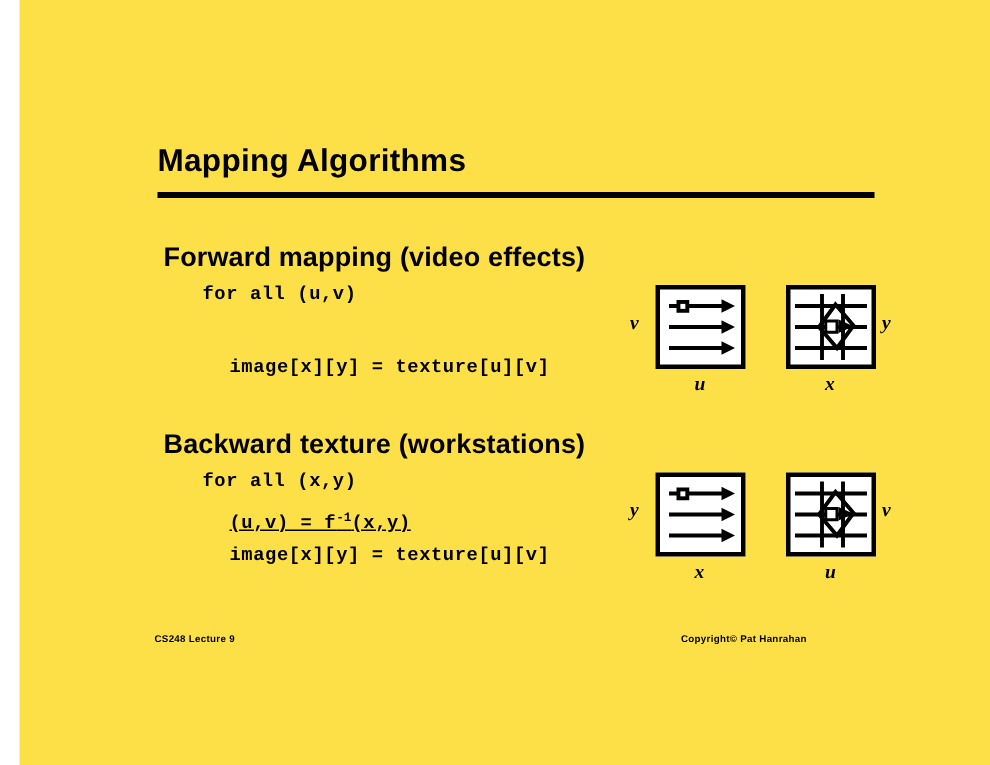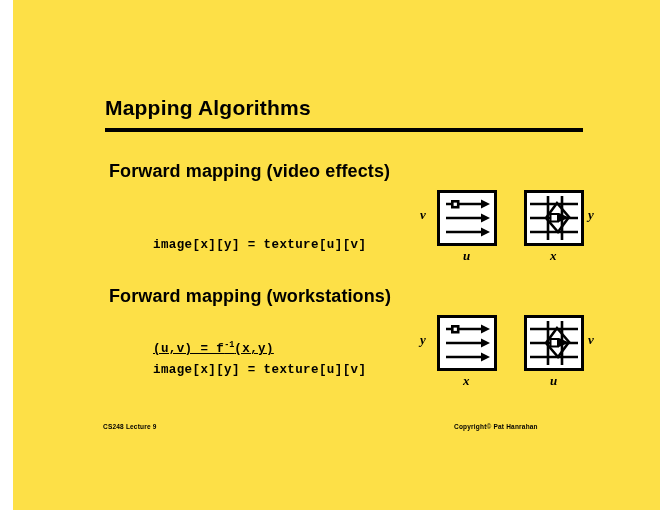--- a/index.html
+++ b/index.html
@@ -138,20 +138,21 @@
 </head>
 <body>
 
 <div class="slide">
 
   <div class="slide-title">Mapping Algorithms</div>
   <div class="title-rule"></div>
 
   <div class="section-heading" id="heading-forward">Forward mapping (video effects)</div>
 
+  <div class="code-line" id="fwd-code-0">for all (u,v)</div>
   <div class="code-line" id="fwd-code-2">image[x][y] = texture[u][v]</div>
 
   <div class="figure-group" id="figures-forward">
 
     <div class="fig fig-left">
       <div class="fig-box"></div>
       <svg class="fig-svg" viewBox="0 0 60 56">
         <g stroke="#000" stroke-width="2.6" fill="none">
           <line x1="9" y1="14" x2="45" y2="14"></line>
           <line x1="9" y1="28" x2="45" y2="28"></line>
@@ -180,22 +181,23 @@
         <rect x="26.5" y="24" width="7.5" height="7.5" fill="#fff" stroke="#000" stroke-width="2"></rect>
       </svg>
     </div>
 
     <div class="axis-label label-left">v</div>
     <div class="axis-label label-bot-l">u</div>
     <div class="axis-label label-right">y</div>
     <div class="axis-label label-bot-r">x</div>
   </div>
 
-  <div class="section-heading" id="heading-backward">Forward mapping (workstations)</div>
-
+  <div class="section-heading" id="heading-backward">Backward texture (workstations)</div>
+
+  <div class="code-line" id="bwd-code-0">for all (x,y)</div>
   <div class="code-line" id="bwd-code-1"><span>(u,v) = f</span><sup>-1</sup><span>(x,y)</span></div>
   <div class="code-line" id="bwd-code-2">image[x][y] = texture[u][v]</div>
 
   <div class="figure-group" id="figures-backward">
 
     <div class="fig fig-left">
       <div class="fig-box"></div>
       <svg class="fig-svg" viewBox="0 0 60 56">
         <g stroke="#000" stroke-width="2.6" fill="none">
           <line x1="9" y1="14" x2="45" y2="14"></line>

